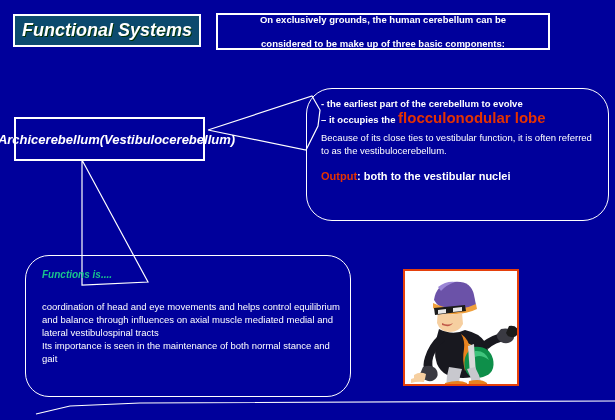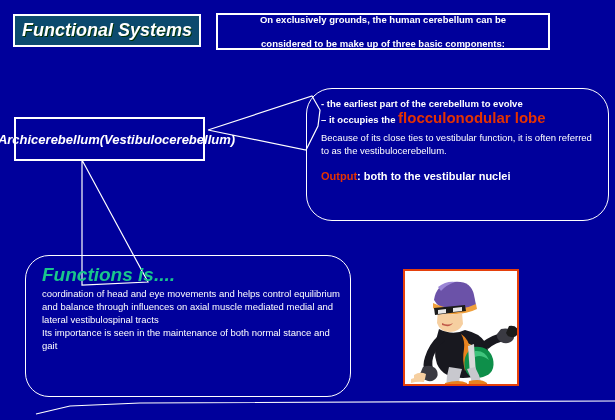--- a/index.html
+++ b/index.html
@@ -142,25 +142,25 @@
     top: 255px;
     width: 326px;
     height: 142px;
     border: 1px solid #FFFFFF;
     border-radius: 24px;
     box-sizing: border-box;
     padding: 9px 10px 6px 16px;
   }
   #functions-heading {
     color: #19C58C;
-    font-size: 19px;
+    font-size: 10px;
     font-weight: bold;
     font-style: italic;
     line-height: 19px;
-    margin-bottom: 3px;
+    margin-bottom: 16px;
     white-space: nowrap;
   }
   .fn-para {
     color: #FFFFFF;
     font-size: 9.5px;
     font-weight: normal;
     line-height: 13px;
   }
   .fn-para.second {
     margin-top: 0;

